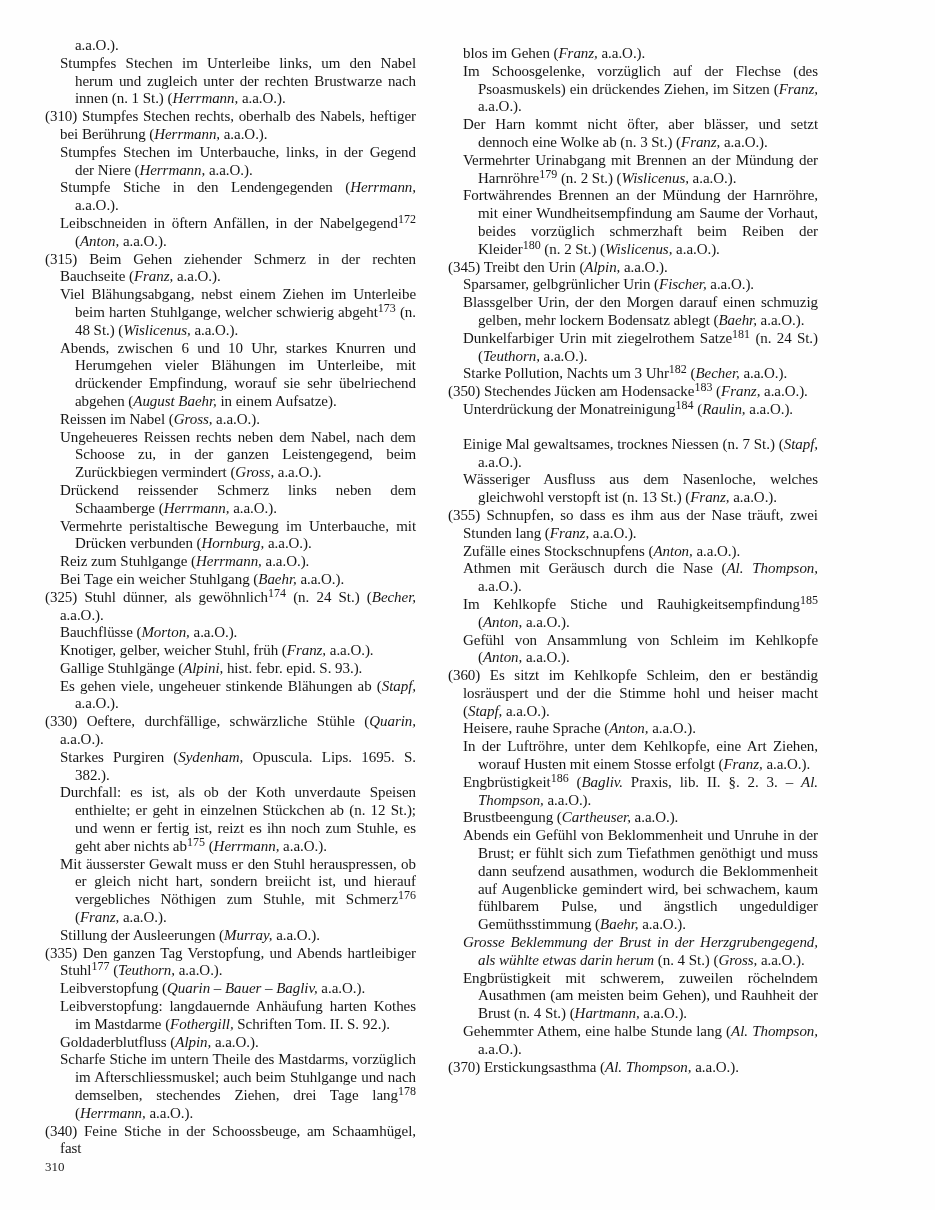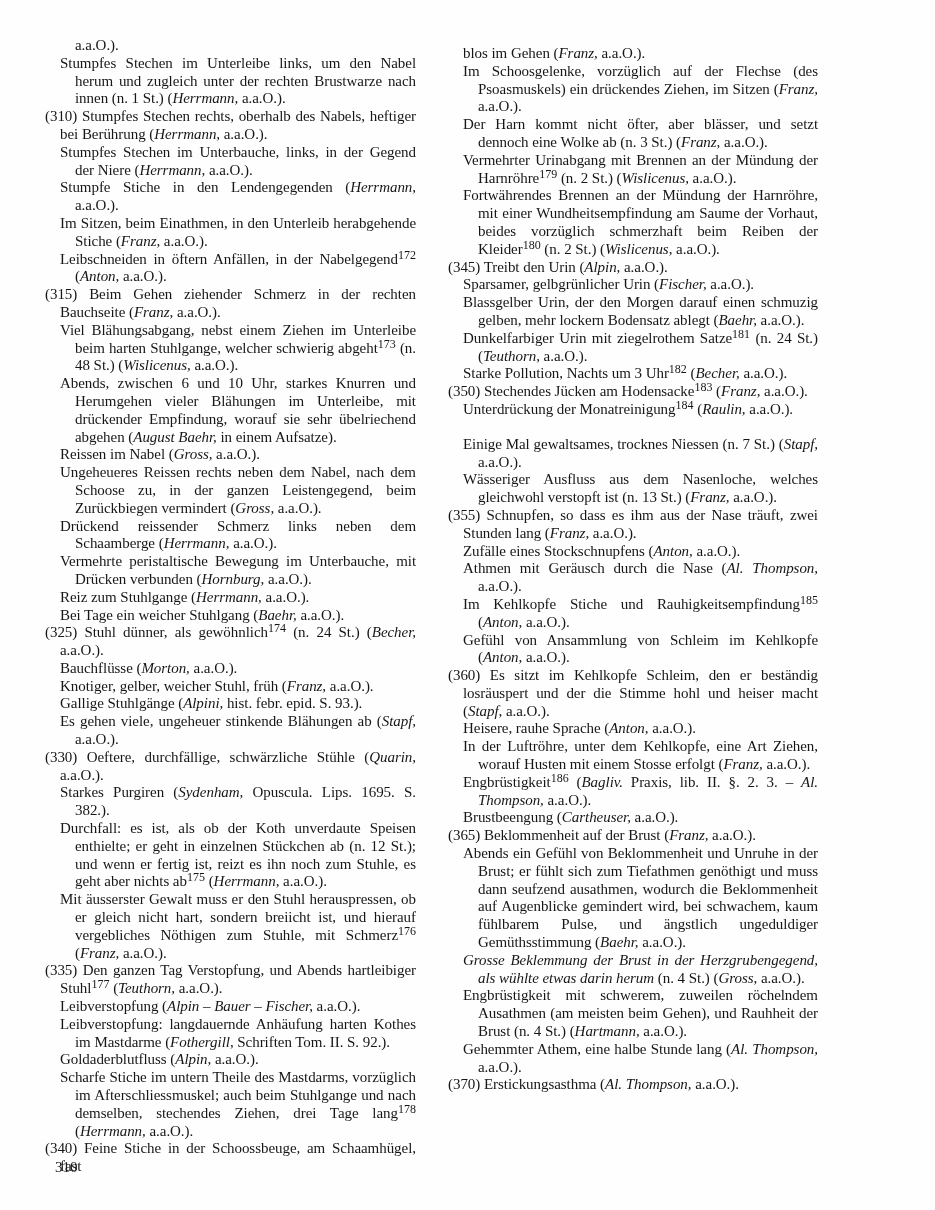--- a/index.html
+++ b/index.html
@@ -41,59 +41,59 @@
     font-size: 12px;
     line-height: 0;
     position: relative;
     top: -5px;
     vertical-align: baseline;
     letter-spacing: 0;
   }
   i { font-style: italic; }
   .page-number {
     position: absolute;
-    left: 55px;
+    left: 45px;
     top: 1161px;
-    font-size: 15px;
+    font-size: 13px;
     line-height: 12px;
     color: #1a1a1a;
   }
 </style>
 </head>
 <body>
 
 <div class="page">
   <div class="column column-left">
       <p class="cont2">a.a.O.).</p>
       <p class="plain">Stumpfes Stechen im Unterleibe links, um den Nabel herum und zugleich unter der rechten Brustwarze nach innen (n. 1 St.) (<i>Herrmann,</i> a.a.O.).</p>
       <p class="num">(310) Stumpfes Stechen rechts, oberhalb des Nabels, heftiger bei Berührung (<i>Herrmann,</i> a.a.O.).</p>
       <p class="plain">Stumpfes Stechen im Unterbauche, links, in der Gegend der Niere (<i>Herrmann,</i> a.a.O.).</p>
       <p class="plain">Stumpfe Stiche in den Lendengegenden (<i>Herrmann,</i> a.a.O.).</p>
-      <p class="plain">Im Sitzen, beim Einathmen, in den Unterleib herabgehende Stiche (<i>Franz,</i> a.a.O.).</p>
       <p class="plain">Leibschneiden in öftern Anfällen, in der Nabelgegend<sup>172</sup> (<i>Anton,</i> a.a.O.).</p>
       <p class="num">(315) Beim Gehen ziehender Schmerz in der rechten Bauchseite (<i>Franz,</i> a.a.O.).</p>
       <p class="plain">Viel Blähungsabgang, nebst einem Ziehen im Unterleibe beim harten Stuhlgange, welcher schwierig abgeht<sup>173</sup> (n. 48 St.) (<i>Wislicenus,</i> a.a.O.).</p>
       <p class="plain">Abends, zwischen 6 und 10 Uhr, starkes Knurren und Herumgehen vieler Blähungen im Unterleibe, mit drückender Empfindung, worauf sie sehr übelriechend abgehen (<i>August Baehr,</i> in einem Aufsatze).</p>
       <p class="plain">Reissen im Nabel (<i>Gross,</i> a.a.O.).</p>
       <p class="plain">Ungeheueres Reissen rechts neben dem Nabel, nach dem Schoose zu, in der ganzen Leistengegend, beim Zurückbiegen vermindert (<i>Gross,</i> a.a.O.).</p>
       <p class="plain">Drückend reissender Schmerz links neben dem Schaamberge (<i>Herrmann,</i> a.a.O.).</p>
       <p class="plain">Vermehrte peristaltische Bewegung im Unterbauche, mit Drücken verbunden (<i>Hornburg,</i> a.a.O.).</p>
       <p class="plain">Reiz zum Stuhlgange (<i>Herrmann,</i> a.a.O.).</p>
       <p class="plain">Bei Tage ein weicher Stuhlgang (<i>Baehr,</i> a.a.O.).</p>
       <p class="num">(325) Stuhl dünner, als gewöhnlich<sup>174</sup> (n. 24 St.) (<i>Becher,</i> a.a.O.).</p>
       <p class="plain">Bauchflüsse (<i>Morton,</i> a.a.O.).</p>
       <p class="plain">Knotiger, gelber, weicher Stuhl, früh (<i>Franz,</i> a.a.O.).</p>
       <p class="plain">Gallige Stuhlgänge (<i>Alpini,</i> hist. febr. epid. S. 93.).</p>
       <p class="plain">Es gehen viele, ungeheuer stinkende Blähungen ab (<i>Stapf,</i> a.a.O.).</p>
       <p class="num">(330) Oeftere, durchfällige, schwärzliche Stühle (<i>Quarin,</i> a.a.O.).</p>
       <p class="plain">Starkes Purgiren (<i>Sydenham,</i> Opuscula. Lips. 1695. S. 382.).</p>
       <p class="plain">Durchfall: es ist, als ob der Koth unverdaute Speisen enthielte; er geht in einzelnen Stückchen ab (n. 12 St.); und wenn er fertig ist, reizt es ihn noch zum Stuhle, es geht aber nichts ab<sup>175</sup> (<i>Herrmann,</i> a.a.O.).</p>
       <p class="plain">Mit äusserster Gewalt muss er den Stuhl herauspressen, ob er gleich nicht hart, sondern breiicht ist, und hierauf vergebliches Nöthigen zum Stuhle, mit Schmerz<sup>176</sup> (<i>Franz,</i> a.a.O.).</p>
+      <p class="plain">Stillung der Ausleerungen (<i>Murray,</i> a.a.O.).</p>
       <p class="num">(335) Den ganzen Tag Verstopfung, und Abends hartleibiger Stuhl<sup>177</sup> (<i>Teuthorn,</i> a.a.O.).</p>
-      <p class="plain">Leibverstopfung (<i>Alpin – Bauer – Fischer,</i> a.a.O.).</p>
+      <p class="plain">Leibverstopfung (<i>Quarin – Bauer – Bagliv,</i> a.a.O.).</p>
       <p class="plain">Leibverstopfung: langdauernde Anhäufung harten Kothes im Mastdarme (<i>Fothergill,</i> Schriften Tom. II. S. 92.).</p>
       <p class="plain">Goldaderblutfluss (<i>Alpin,</i> a.a.O.).</p>
       <p class="plain">Scharfe Stiche im untern Theile des Mastdarms, vorzüglich im Afterschliessmuskel; auch beim Stuhlgange und nach demselben, stechendes Ziehen, drei Tage lang<sup>178</sup> (<i>Herrmann,</i> a.a.O.).</p>
       <p class="num">(340) Feine Stiche in der Schoossbeuge, am Schaamhügel, fast</p>
     </div>
   <div class="column column-right">
       <p class="cont1">blos im Gehen (<i>Franz,</i> a.a.O.).</p>
       <p class="plain">Im Schoosgelenke, vorzüglich auf der Flechse (des Psoasmuskels) ein drückendes Ziehen, im Sitzen (<i>Franz,</i> a.a.O.).</p>
       <p class="plain">Der Harn kommt nicht öfter, aber blässer, und setzt dennoch eine Wolke ab (n. 3 St.) (<i>Franz,</i> a.a.O.).</p>
       <p class="plain">Vermehrter Urinabgang mit Brennen an der Mündung der Harnröhre<sup>179</sup> (n. 2 St.) (<i>Wislicenus,</i> a.a.O.).</p>
@@ -111,21 +111,20 @@
       <p class="num">(355) Schnupfen, so dass es ihm aus der Nase träuft, zwei Stunden lang (<i>Franz,</i> a.a.O.).</p>
       <p class="plain">Zufälle eines Stockschnupfens (<i>Anton,</i> a.a.O.).</p>
       <p class="plain">Athmen mit Geräusch durch die Nase (<i>Al. Thompson,</i> a.a.O.).</p>
       <p class="plain">Im Kehlkopfe Stiche und Rauhigkeitsempfindung<sup>185</sup> (<i>Anton,</i> a.a.O.).</p>
       <p class="plain">Gefühl von Ansammlung von Schleim im Kehlkopfe (<i>Anton,</i> a.a.O.).</p>
       <p class="num">(360) Es sitzt im Kehlkopfe Schleim, den er beständig losräuspert und der die Stimme hohl und heiser macht (<i>Stapf,</i> a.a.O.).</p>
       <p class="plain">Heisere, rauhe Sprache (<i>Anton,</i> a.a.O.).</p>
       <p class="plain">In der Luftröhre, unter dem Kehlkopfe, eine Art Ziehen, worauf Husten mit einem Stosse erfolgt (<i>Franz,</i> a.a.O.).</p>
       <p class="plain">Engbrüstigkeit<sup>186</sup> (<i>Bagliv.</i> Praxis, lib. II. §. 2. 3. – <i>Al. Thompson,</i> a.a.O.).</p>
       <p class="plain">Brustbeengung (<i>Cartheuser,</i> a.a.O.).</p>
-      <p class="num">(365) Beklommenheit auf der Brust (<i>Franz,</i> a.a.O.).</p>
       <p class="plain">Abends ein Gefühl von Beklommenheit und Unruhe in der Brust; er fühlt sich zum Tiefathmen genöthigt und muss dann seufzend ausathmen, wodurch die Beklommenheit auf Augenblicke gemindert wird, bei schwachem, kaum fühlbarem Pulse, und ängstlich ungeduldiger Gemüthsstimmung (<i>Baehr,</i> a.a.O.).</p>
       <p class="plain"><i>Grosse Beklemmung der Brust in der Herzgrubengegend, als wühlte etwas darin herum</i> (n. 4 St.) (<i>Gross,</i> a.a.O.).</p>
       <p class="plain">Engbrüstigkeit mit schwerem, zuweilen röchelndem Ausathmen (am meisten beim Gehen), und Rauhheit der Brust (n. 4 St.) (<i>Hartmann,</i> a.a.O.).</p>
       <p class="plain">Gehemmter Athem, eine halbe Stunde lang (<i>Al. Thompson,</i> a.a.O.).</p>
       <p class="num">(370) Erstickungsasthma (<i>Al. Thompson,</i> a.a.O.).</p>
     </div>
   <div class="page-number">310</div>
 </div>
 
 </body></html>

